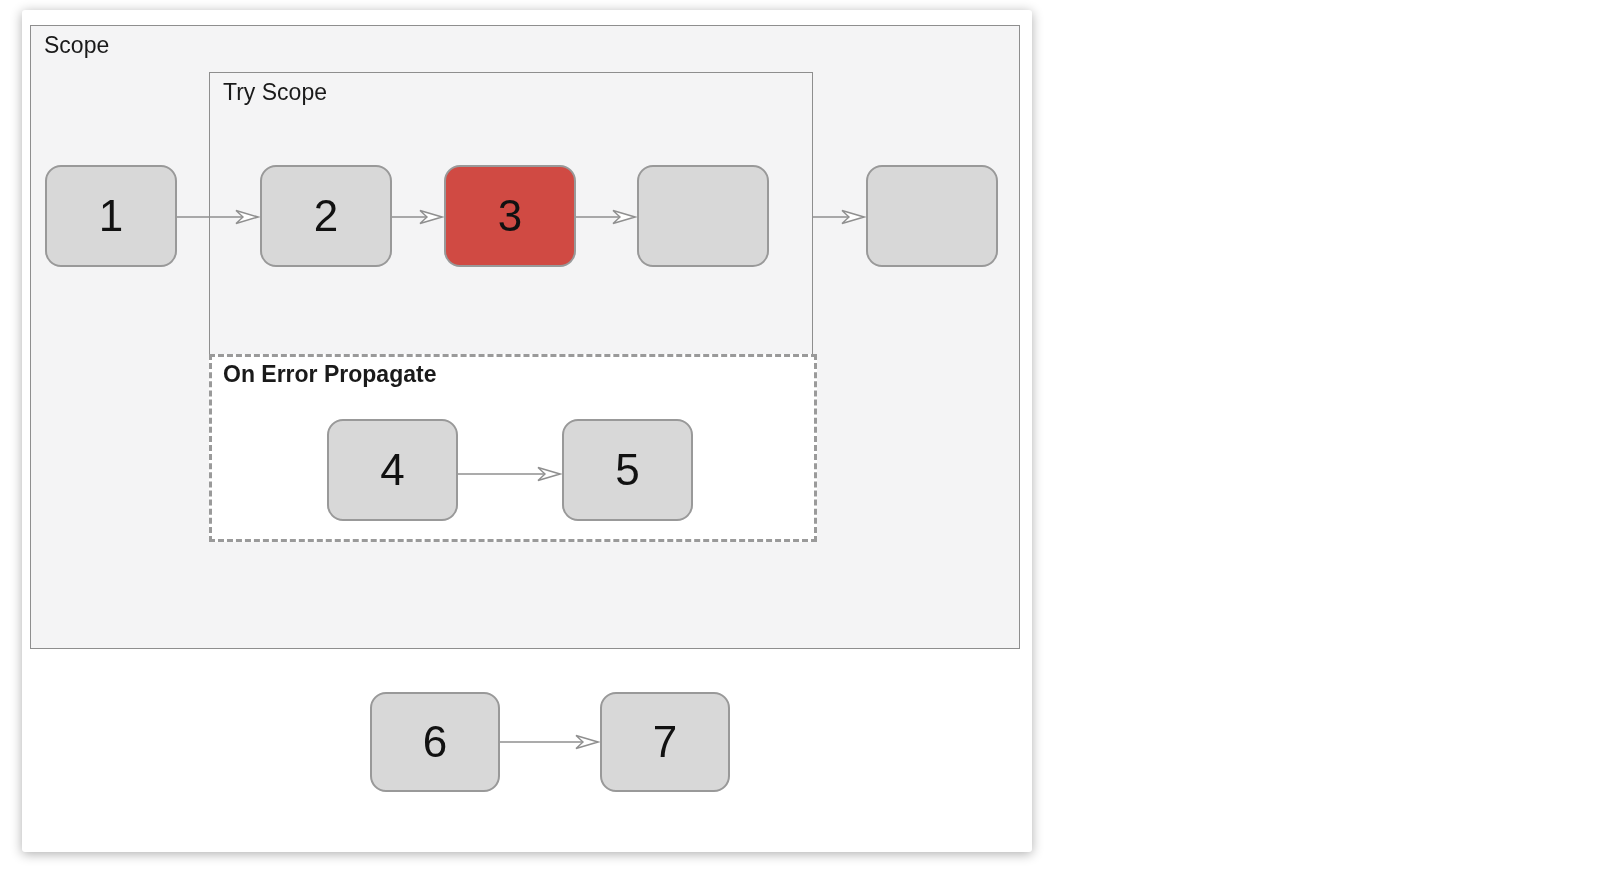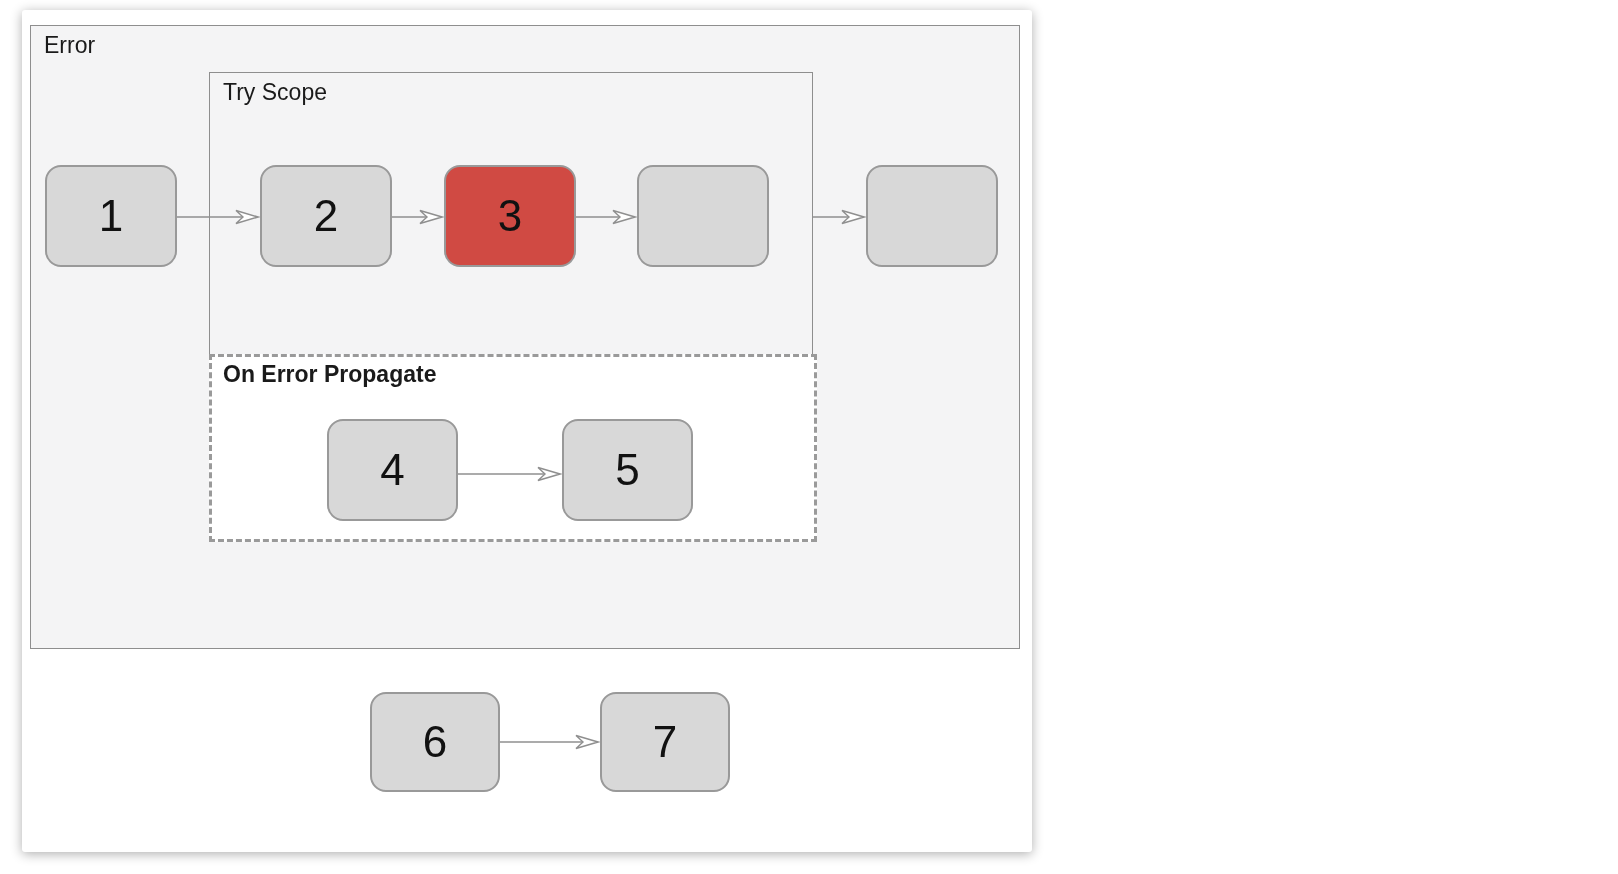--- a/index.html
+++ b/index.html
@@ -63,21 +63,21 @@
   }
   .arrow { position: absolute; display: block; }
 </style>
 </head>
 <body>
 
 <div class="canvas">
   <div class="card">
 
     <div class="abs container-solid" style="left:8px; top:15px; width:990px; height:624px;">
-      <div class="container-title">Error</div>
+      <div class="container-title">Scope</div>
     </div>
 
     <div class="abs container-solid inner" style="left:187px; top:62px; width:604px; height:283px;">
       <div class="container-title">Try Scope</div>
     </div>
 
     <div class="abs container-dashed" style="left:187px; top:344px; width:608px; height:188px;">
       <div class="container-title bold">On Error Propagate</div>
     </div>
 

